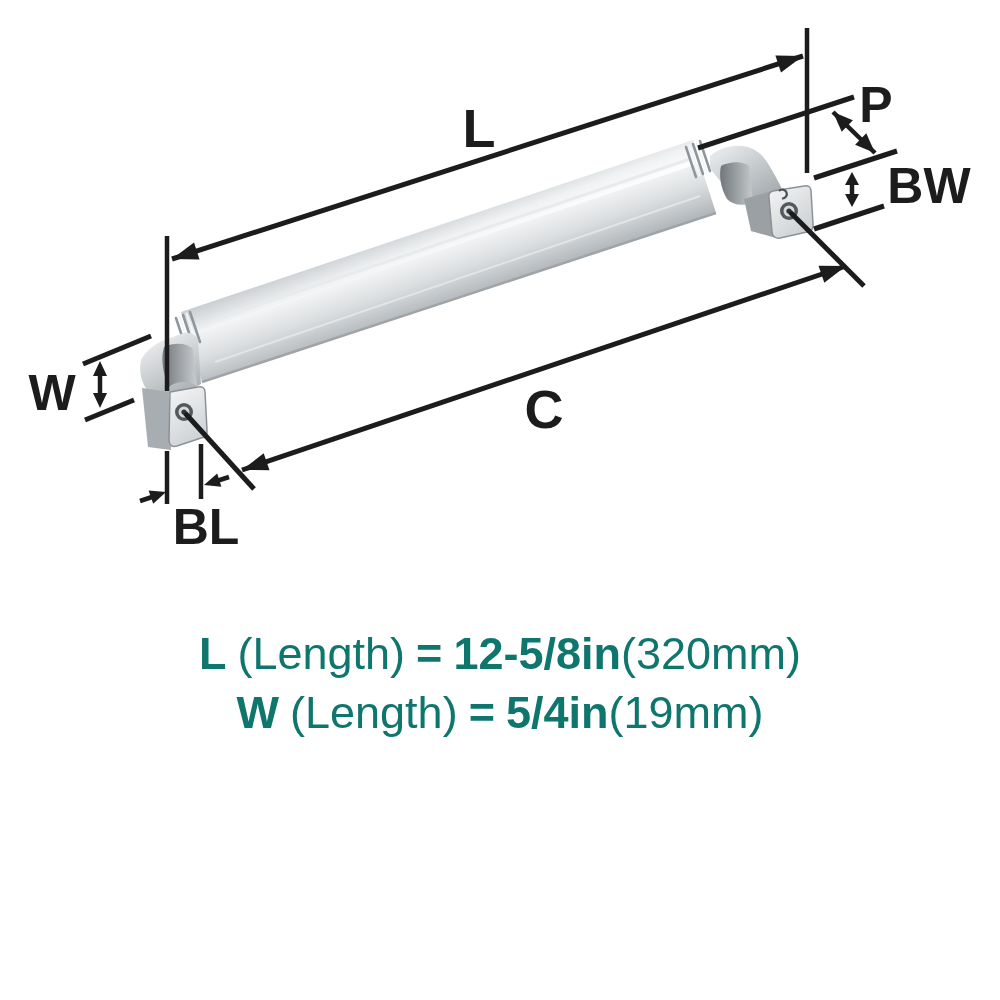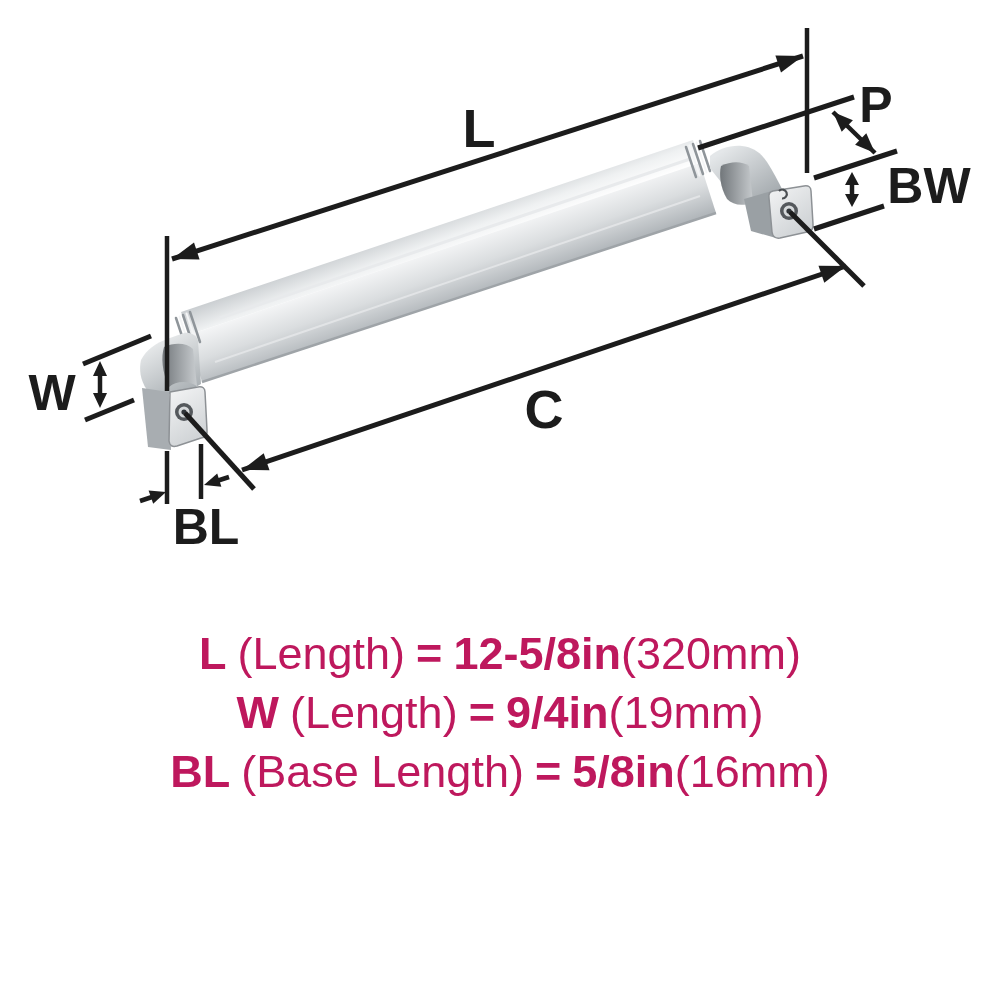--- a/index.html
+++ b/index.html
@@ -1,21 +1,21 @@
 <!DOCTYPE html>
 <html><head>
 <meta charset="utf-8">
 <style>
   html,body{margin:0;padding:0;background:#ffffff;}
   body{width:1000px;height:1000px;position:relative;overflow:hidden;
        font-family:"Liberation Sans","DejaVu Sans",sans-serif;color:#1f1f1f;}
   .diagram-wrap{position:absolute;left:0;top:0;width:1000px;height:600px;}
   svg text{font-family:"Liberation Sans","DejaVu Sans",sans-serif;font-weight:bold;fill:#1c1c1c;}
   .legend{position:absolute;left:0;top:624px;width:1000px;text-align:center;}
-  .legend-row{line-height:59px;font-size:45px;white-space:nowrap;color:#be185d;}
+  .legend-row{line-height:59px;font-size:45px;white-space:nowrap;color:#0f766e;}
   .lg-b{font-weight:bold;}
   .lg-r{font-weight:normal;}
   .lg-label{margin-right:11px;}
   .lg-name{margin-right:11px;}
   .lg-eq{margin-right:11px;}
 </style>
 </head>
 <body>
 
 <div class="diagram-wrap">
@@ -153,15 +153,14 @@
   <text x="876" y="122" font-size="50" text-anchor="middle">P</text>
   <text x="929" y="203" font-size="50" text-anchor="middle">BW</text>
   <text x="52" y="410" font-size="50" text-anchor="middle">W</text>
   <text x="544" y="428" font-size="54" text-anchor="middle">C</text>
   <text x="206" y="544" font-size="50" text-anchor="middle">BL</text>
 </svg>
 </div>
 
 <div class="legend">
   <div class="legend-row"><span class="lg-b lg-label">L</span><span class="lg-r lg-name">(Length)</span><span class="lg-b lg-eq">=</span><span class="lg-b">12-5/8in</span><span class="lg-r">(320mm)</span></div>
-  <div class="legend-row"><span class="lg-b lg-label">W</span><span class="lg-r lg-name">(Length)</span><span class="lg-b lg-eq">=</span><span class="lg-b">9/4in</span><span class="lg-r">(19mm)</span></div>
-  <div class="legend-row"><span class="lg-b lg-label">BL</span><span class="lg-r lg-name">(Base Length)</span><span class="lg-b lg-eq">=</span><span class="lg-b">5/8in</span><span class="lg-r">(16mm)</span></div>
+  <div class="legend-row"><span class="lg-b lg-label">W</span><span class="lg-r lg-name">(Length)</span><span class="lg-b lg-eq">=</span><span class="lg-b">5/4in</span><span class="lg-r">(19mm)</span></div>
 </div>
 
 </body></html>

